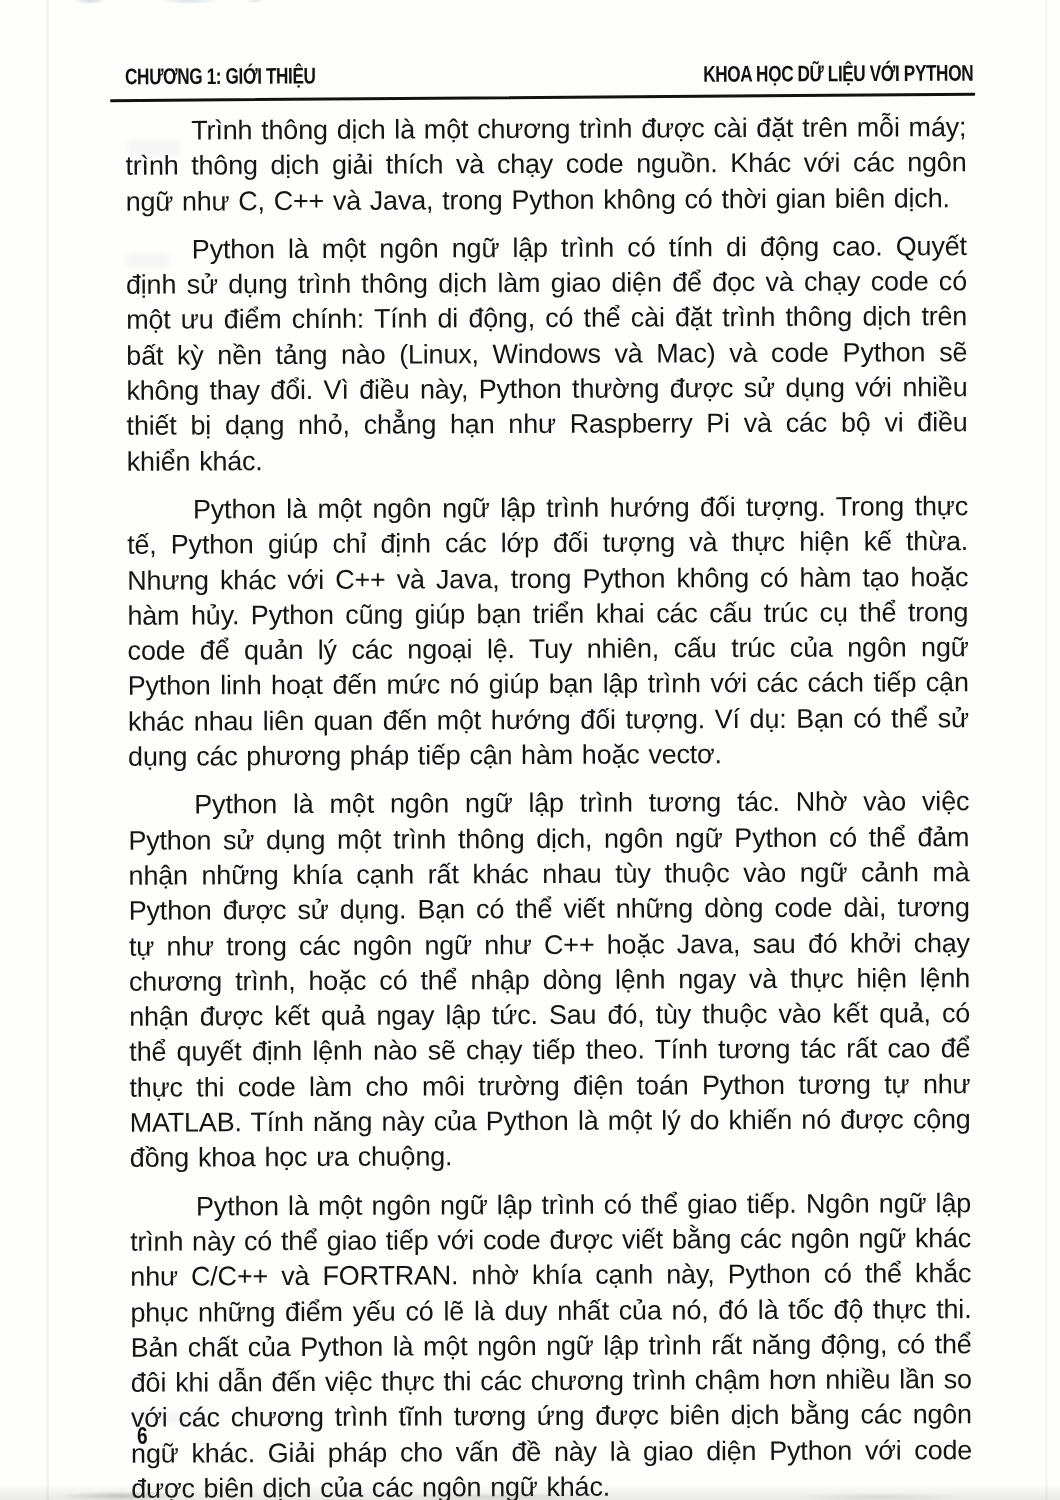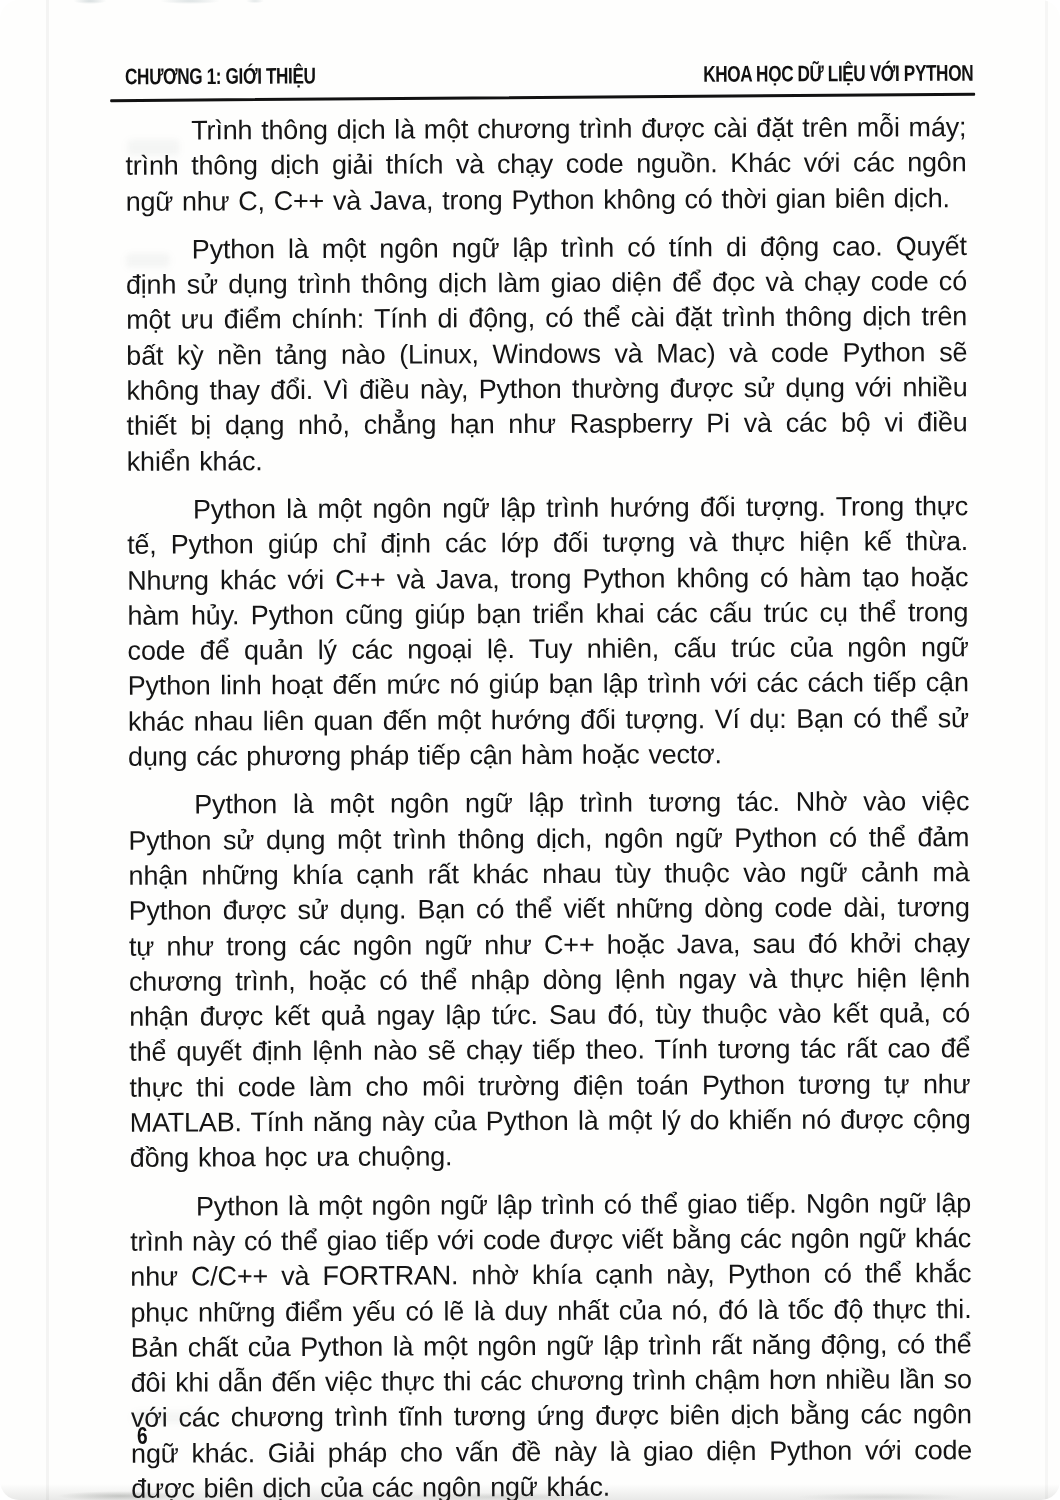--- a/index.html
+++ b/index.html
@@ -8,21 +8,20 @@
     background: #ffffff;
   }
   .page {
     position: relative;
     width: 1060px;
     height: 1500px;
     background: #fefefd;
     overflow: hidden;
     font-family: "Liberation Sans", sans-serif;
     color: #161616;
-    border-radius: 19px;
   }
   
   .skew {
     position: absolute;
     inset: 0;
     transform: rotate(-0.25deg);
     transform-origin: 50% 50%;
   }
   .page-header {
     position: absolute;

